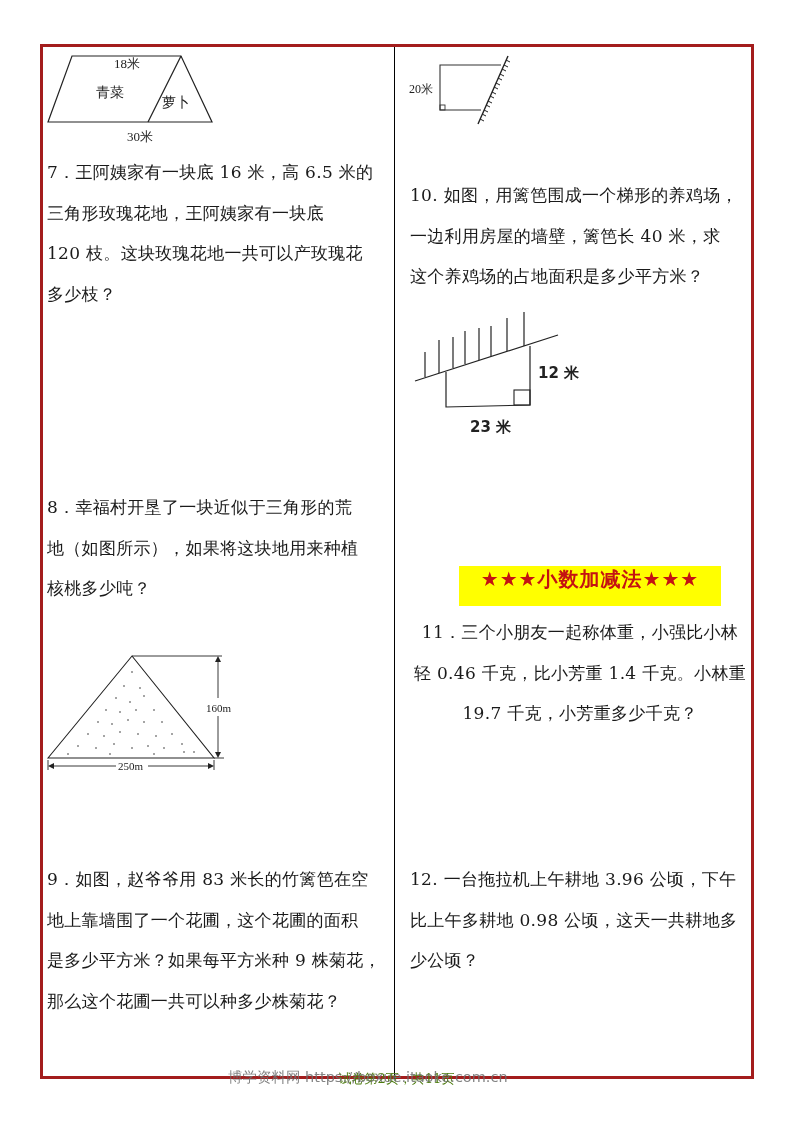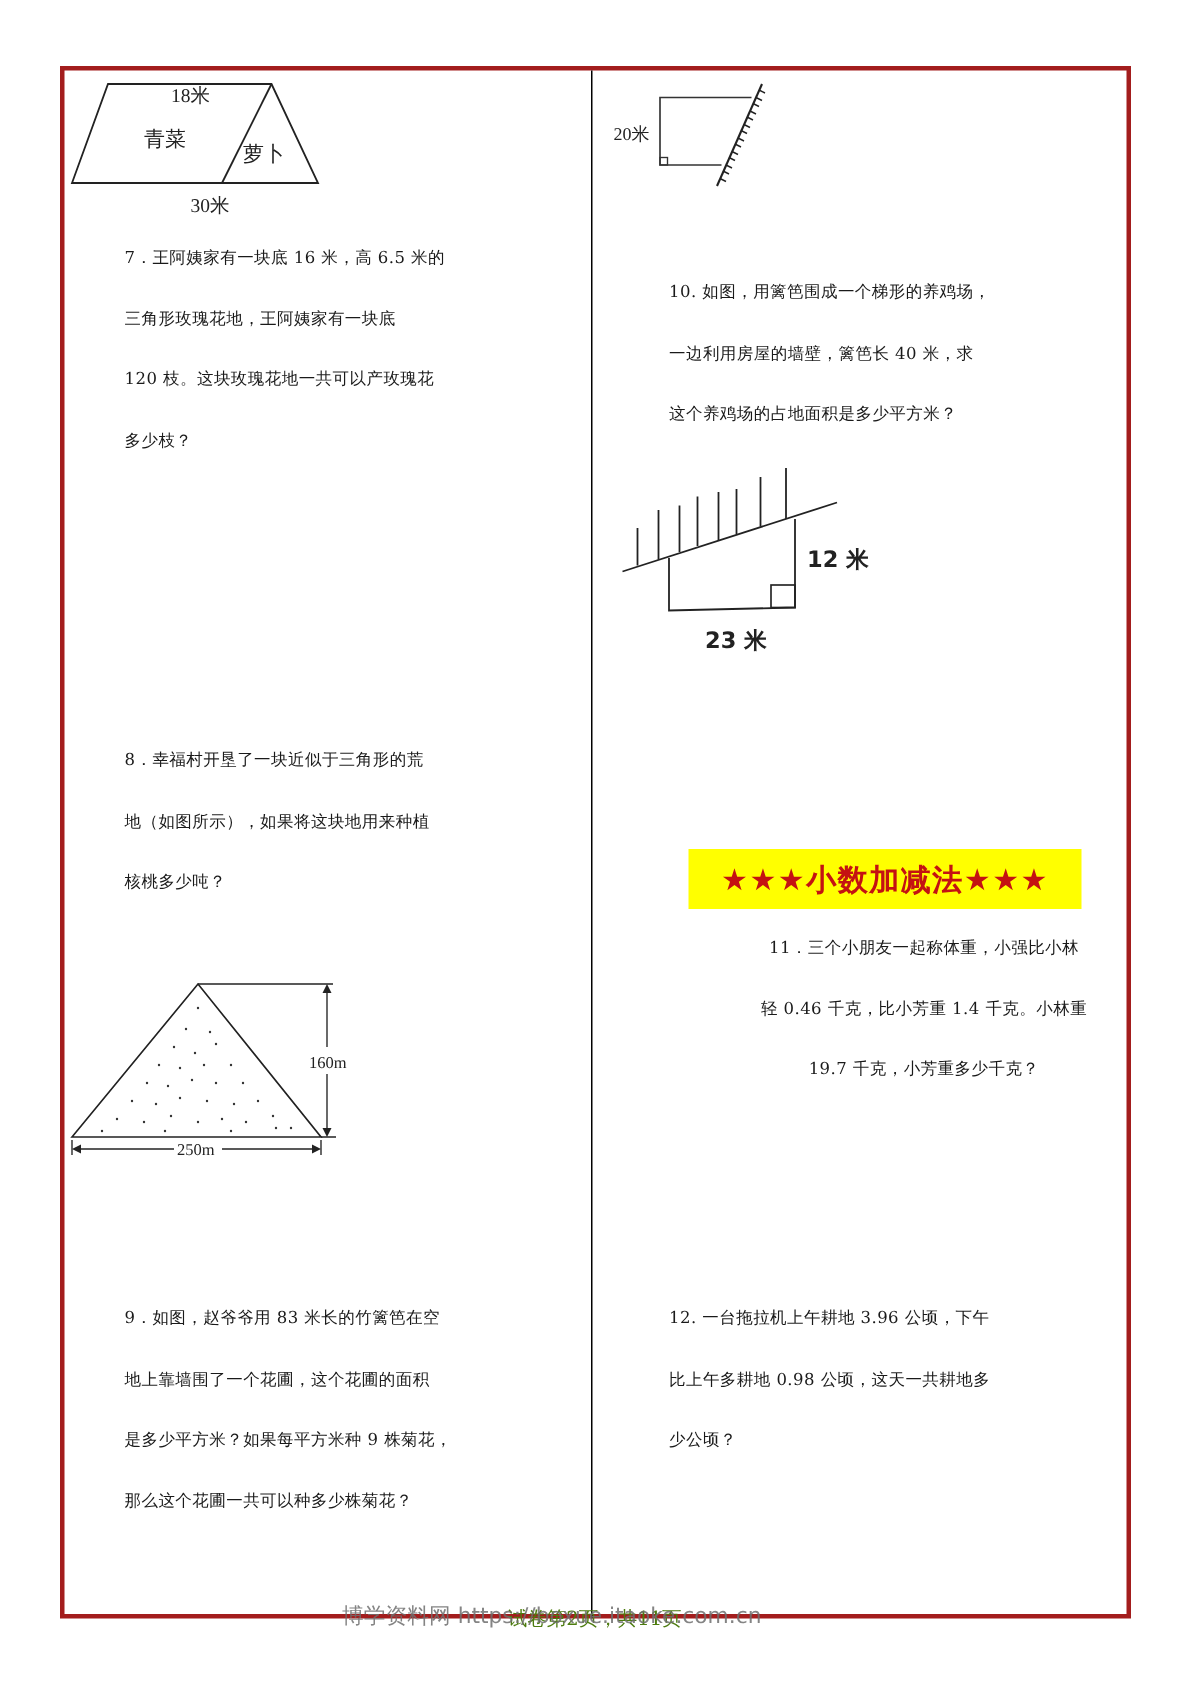--- a/index.html
+++ b/index.html
@@ -1,26 +1,26 @@
 <!DOCTYPE html>
 <html><head>
   <meta charset="utf-8">
   <style>
     html, body { margin: 0; padding: 0; background: #ffffff; }
     body { width: 793px; height: 1122px; position: relative; overflow: hidden;
            font-family: "DejaVu Serif", "Liberation Serif", serif; color: #1a1a1a; }
     .frame { position: absolute; left: 40px; top: 44px; width: 708px; height: 1029px;
              border: 3px solid #a31d1d; }
     .divider { position: absolute; left: 394px; top: 47px; width: 1px; height: 1032px; background: #000; }
-    .q { position: absolute; font-size: 11px; line-height: 40.5px; letter-spacing: 0.3px; margin-left: 36px; }
+    .q { position: absolute; font-size: 17px; line-height: 40.5px; letter-spacing: 0.3px; }
     .q p { margin: 0; }
     .diag { position: absolute; }
     .diag text { font-family: "Liberation Serif", "DejaVu Serif", serif; fill: #222; }
     .banner { position: absolute; left: 459px; top: 566px; width: 262px; height: 40px;
-              background: #ffff00; display: flex; align-items: center; justify-content: center;
+              background: #ffff00; display: flex; justify-content: center;
               color: #c41212; font-family: "DejaVu Sans", sans-serif; font-weight: bold;
               font-size: 20px; letter-spacing: 1px; white-space: nowrap; }
     .footer { position: absolute; left: 0; width: 793px; top: 1070px; text-align: center;
               font-size: 13px; color: #4d7c0f; }
     .watermark { position: absolute; left: 228px; top: 1068px; font-family: "DejaVu Sans", sans-serif;
                  font-size: 14.5px; color: rgba(110,110,110,0.85); white-space: nowrap; }
   </style>
 </head>
 <body>
 

